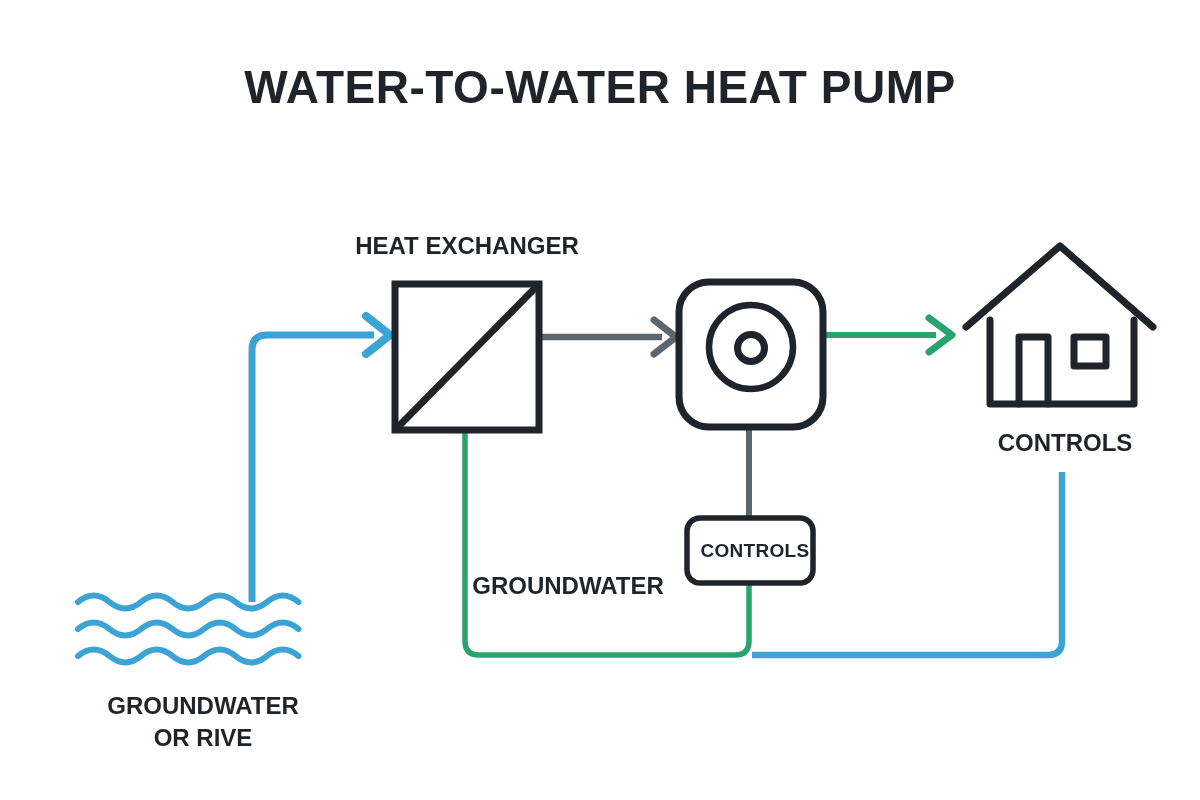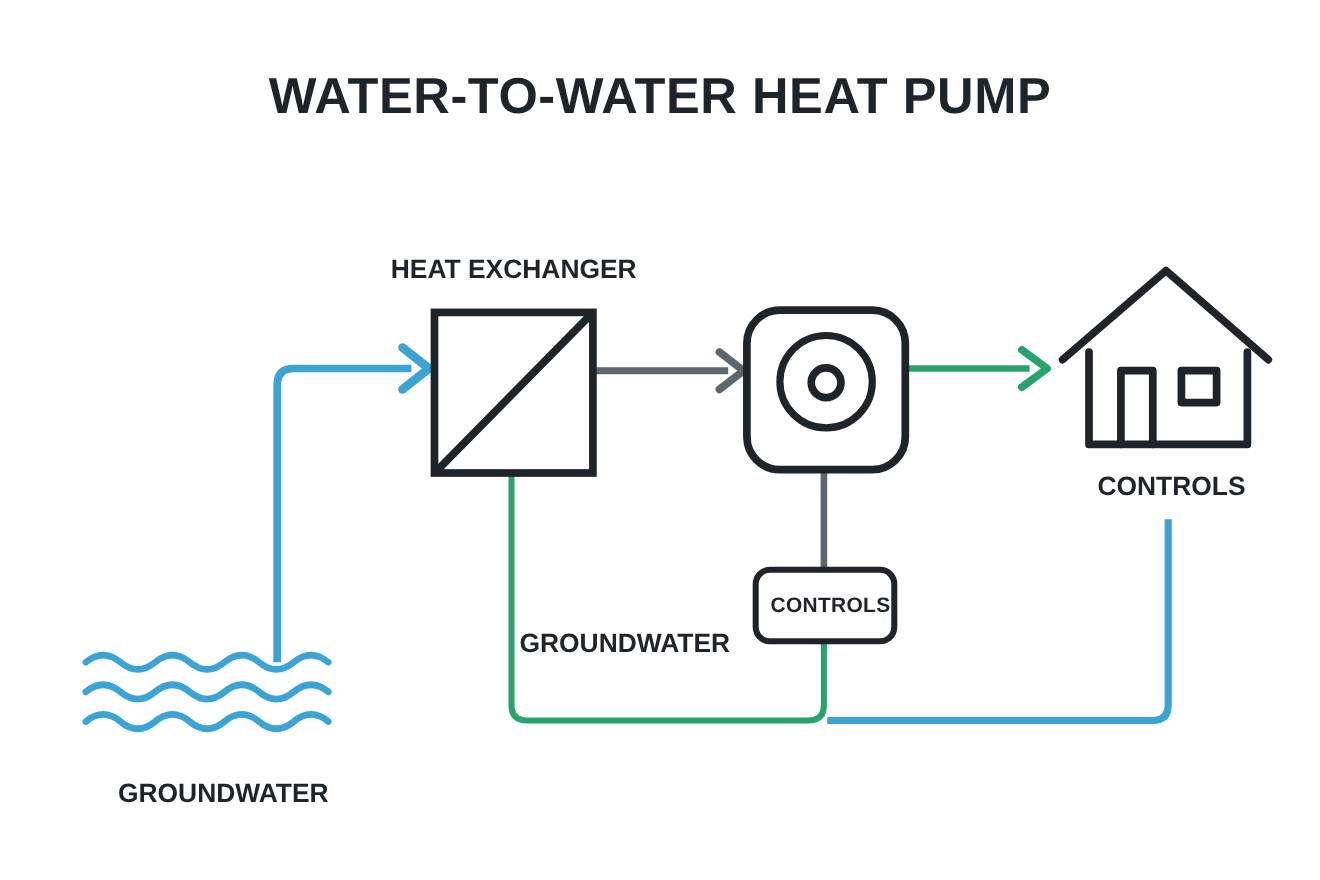--- a/index.html
+++ b/index.html
@@ -84,19 +84,20 @@
   <div class="lbl" style="left:467px;top:246px;">HEAT EXCHANGER</div>
 
 
   <div class="lbl" style="left:1065px;top:443px;">CONTROLS</div>
 
   <div class="lbl lbl-controls" style="left:755px;top:551px;">CONTROLS</div>
 
 
   <div class="lbl" style="left:203px;top:722px;">
     <span>GROUNDWATER</span>
+    <span>OR RIVE</span>
   </div>
 
   <div class="lbl" style="left:568px;top:586px;">
     <span>GROUNDWATER</span>
   </div>
 
 </div>
 
 </body></html>

